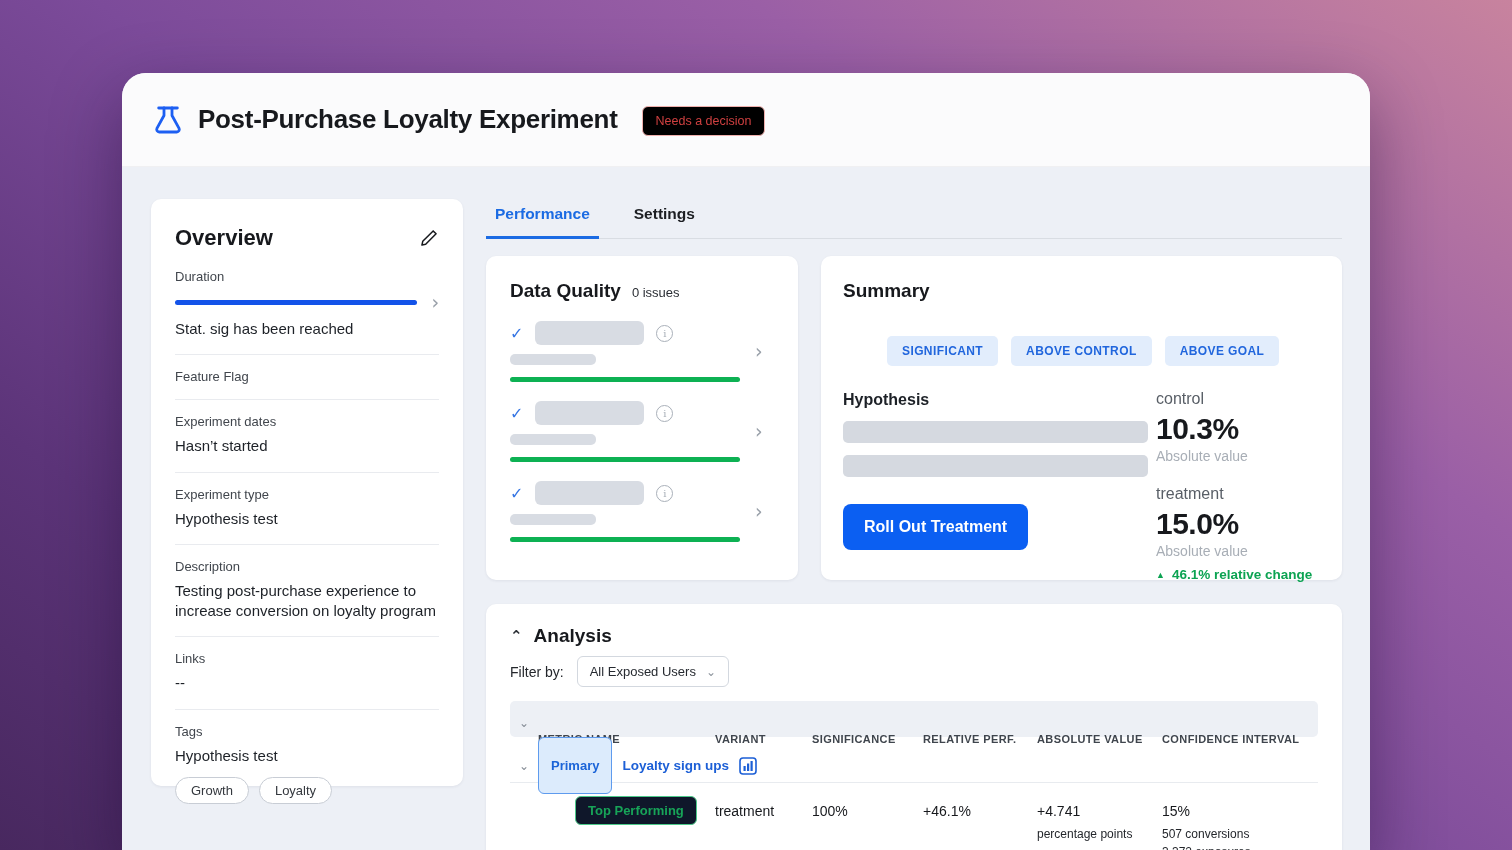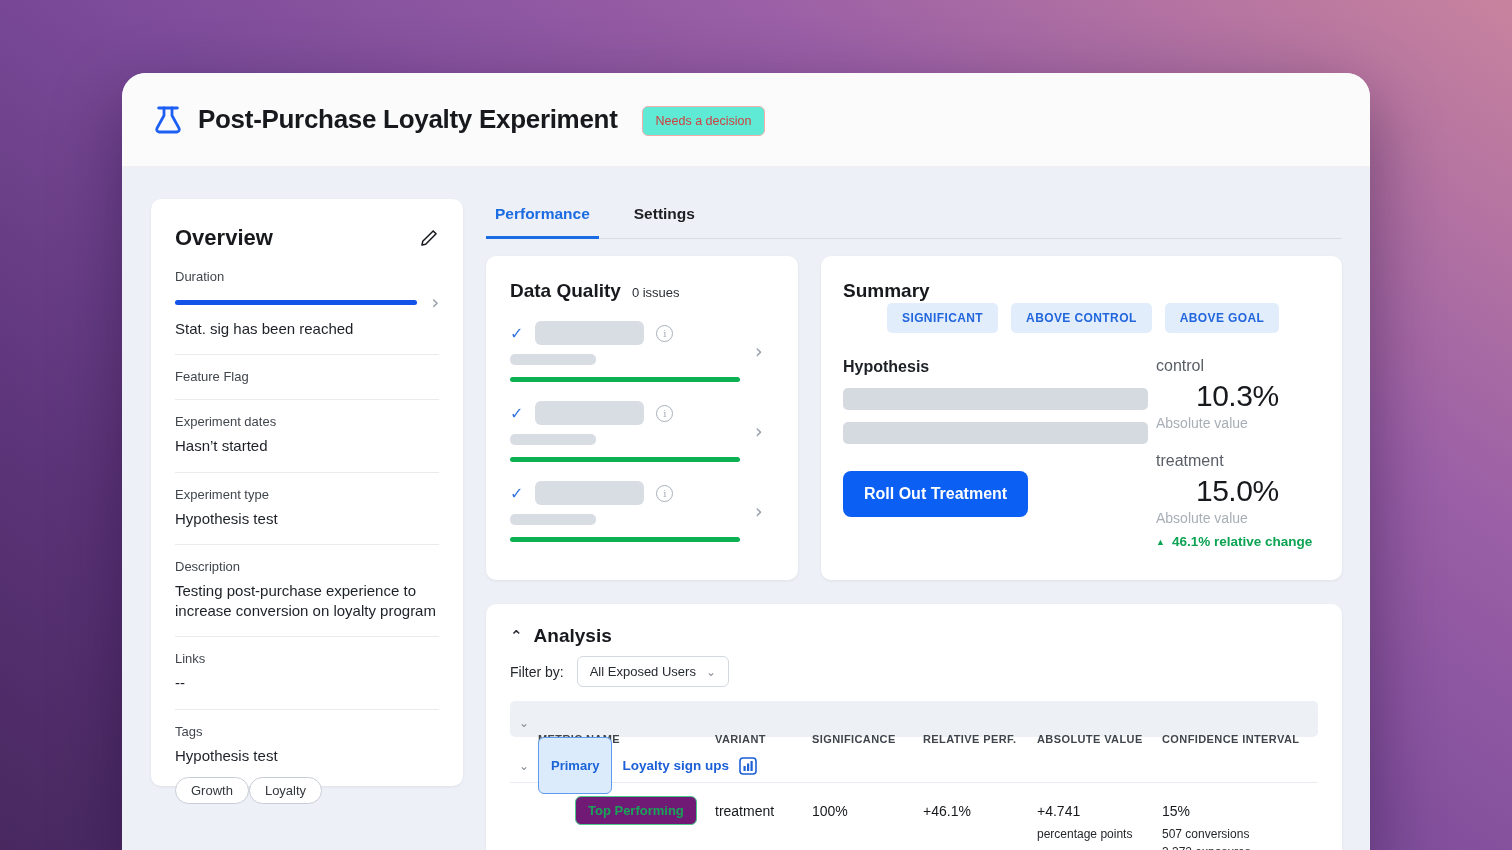--- a/index.html
+++ b/index.html
@@ -15,40 +15,40 @@
     box-shadow:0 24px 70px rgba(20,5,40,.4);
   }
   
   .win-header {
     height:94px; background:#fbfbfc; display:flex; align-items:center;
     padding:0 32px 0 30px; border-bottom:1px solid #f0f0f2;
   }
   .flask { width:32px; height:32px; flex:0 0 auto; }
   .win-title { font-size:26px; font-weight:700; color:#17191d; letter-spacing:-.3px; margin-left:14px; }
   .status-badge {
-    margin-left:24px; background:#5eead4; border:1px solid #efb0ad; color:#cf4040;
+    margin-left:24px; background:#000000; border:1px solid #efb0ad; color:#cf4040;
     font-size:12.5px; font-weight:500; padding:7px 13px; border-radius:6px; margin-top:2px;
   }
   
   .main { display:flex; padding:32px 28px 0 29px; gap:23px; height:690px; }
   .card { background:#fff; border-radius:10px; box-shadow:0 1px 3px rgba(25,35,60,.07); }
   
   .sidebar { width:312px; min-width:312px; height:587px; padding:26px 24px; }
   .sb-titlerow { display:flex; justify-content:space-between; align-items:center; }
   .sb-title { font-size:22px; font-weight:700; color:#17191d; }
   .edit-btn { width:20px; height:20px; cursor:pointer; }
   .sb-label { font-size:13px; color:#41464d; }
   .sb-value { font-size:15px; color:#1d2127; margin-top:7px; line-height:1.35; }
   .duration-block { margin-top:18px; }
   .dur-row { display:flex; align-items:center; margin-top:9px; }
   .progress { flex:1; height:5px; border-radius:3px; background:#1353e9; }
   .chev { color:#9aa1aa; font-size:19px; line-height:1; cursor:pointer; font-family:"DejaVu Sans",sans-serif; }
   .dur-row .chev { margin-left:14px; }
   .divider { height:1px; background:#e9ebef; margin:15px 0 14px; }
-  .pill-row { display:flex; margin-top:11px; }
+  .pill-row { display:flex; gap:10px; margin-top:11px; }
   .pill {
     border:1px solid #c8cdd5; border-radius:999px; padding:5px 15px; font-size:13px;
     color:#34383e; background:#fff; cursor:pointer;
   }
   
   .content { flex:1; display:flex; flex-direction:column; }
   .tabs { display:flex; gap:26px; border-bottom:1px solid #d9dde3; }
   .tab { font-size:15.5px; font-weight:600; padding:6px 9px 13px; cursor:pointer; color:#1c1e22; }
   .tab.active { color:#1b6be3; border-bottom:3px solid #1b6be3; margin-bottom:-1px; }
   .cards-row { display:flex; gap:23px; margin-top:17px; }
@@ -66,37 +66,37 @@
   .skel-sm { width:86px; height:11px; border-radius:5px; margin-top:9px; }
   .info {
     width:17px; height:17px; border:1.4px solid #a9b0b9; border-radius:50%; color:#a9b0b9;
     font-size:10px; display:inline-flex; align-items:center; justify-content:center;
     font-style:normal; cursor:pointer; font-family:"DejaVu Serif",serif;
   }
   .greenbar { height:5px; border-radius:3px; background:#0db153; margin-top:8px; }
   .dq-item .chev { margin-left:15px; }
   
   .summary-card { flex:1; height:324px; padding:24px 26px 24px 22px; }
-  .badge-row { display:flex; gap:13px; margin-top:1px;padding-left:44px; }
+  .badge-row { display:flex; gap:13px; margin-top:34px;padding-left:44px; }
   .blue-badge {
     background:#e2edfc; color:#2166dd; font-size:12px; font-weight:700; letter-spacing:.4px;
     padding:8px 15px; border-radius:5px;
   }
   .sum-body { display:flex; }
   .sum-left { flex:1; }
   .sum-field-label { font-size:16px; font-weight:600; color:#1d2127; margin-top:25px; }
   .skel-wide { display:block; width:305px; height:22px; border-radius:5px; background:#d5d9e0; margin-top:12px; }
   .cta-btn {
     margin-top:27px; background:#0b5ff2; color:#fff; border:none; border-radius:8px;
     font-size:16px; font-weight:600; padding:14px 21px; cursor:pointer;
     font-family:"Liberation Sans","DejaVu Sans",sans-serif;
   }
   .sum-right { width:160px; padding-top:24px; }
   .variant-label { font-size:16px; color:#585e66; }
-  .variant-value { font-size:30px; font-weight:400; color:#17191d; margin-top:4px; letter-spacing:-.5px;margin-left:40px; }
+  .variant-value { font-size:30px; font-weight:700; color:#17191d; margin-top:4px; letter-spacing:-.5px; }
   .variant-caption { font-size:14px; color:#a8aeb6; margin-top:2px; }
   .treatment-block { margin-top:21px; }
   .rel-change { display:flex; align-items:center; gap:7px; margin-top:8px; color:#0ca352; font-size:13.5px; font-weight:600; }
   .up-tri { font-size:9px; }
   
   .analysis-card { margin-top:24px; height:254px; padding:21px 24px 0; border-radius:10px 10px 0 0; overflow:hidden; }
   .an-titlerow { display:flex; align-items:center; gap:11px; }
   .collapse-chev { font-size:15px; font-weight:700; color:#2a2e34; cursor:pointer; line-height:.8; }
   .filter-row { display:flex; align-items:center; gap:13px; margin-top:9px; }
   .filter-label { font-size:14px; color:#24272c; }
@@ -113,21 +113,21 @@
   .t-row1 { height:46px; border-bottom:1px solid #e8ebef; }
   .metric-cell { display:flex; align-items:center; gap:10px; }
   .primary-badge {
     background:#dcebfc; border:1.5px solid #5e9bee; color:#1b64d8; font-size:13px; font-weight:600;
     padding:20px 12px; border-radius:6px; cursor:pointer;
   }
   .metric-link { color:#1c5fd6; font-size:13.5px; font-weight:700; cursor:pointer; }
   .chart-ic { width:18px; height:18px; cursor:pointer; }
   .t-row2 { padding:13px 0 14px; align-items:start; }
   .tp-badge {
-    display:inline-block; background:#701a75; border:1px solid #4cc98a; color:#17a458;
+    display:inline-block; background:#0f172a; border:1px solid #4cc98a; color:#17a458;
     font-size:13px; font-weight:600; padding:6px 12px; border-radius:6px; margin-left:37px;
   }
   .cell-main { font-size:14px; color:#17191d; padding-top:7px; }
   .cell-sub { font-size:12px; color:#24272c; margin-top:6px; line-height:1.5; }
 </style>
 </head>
 <body>
 
 <div class="window">
 

